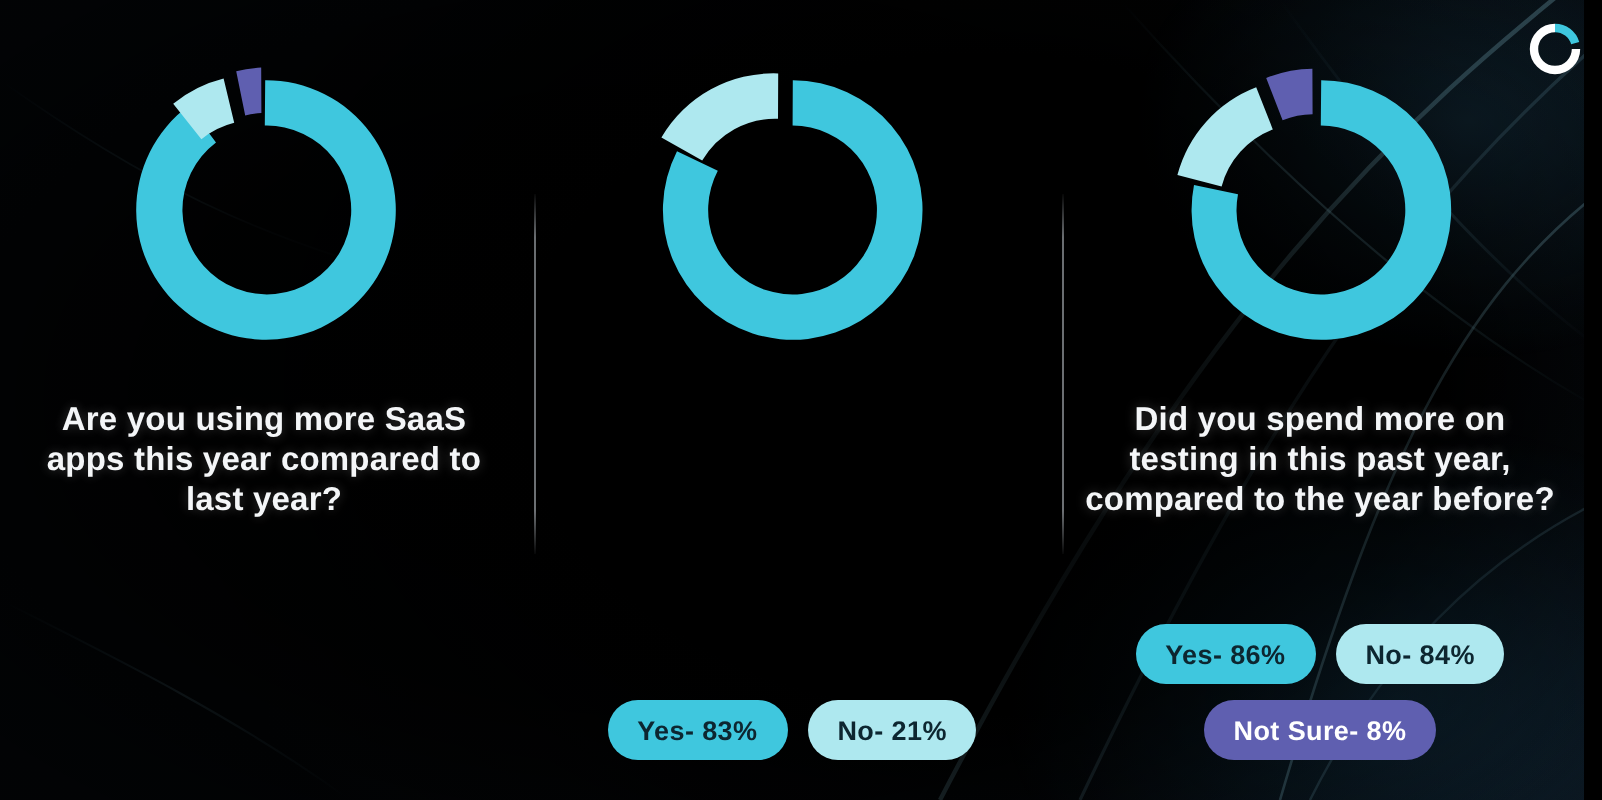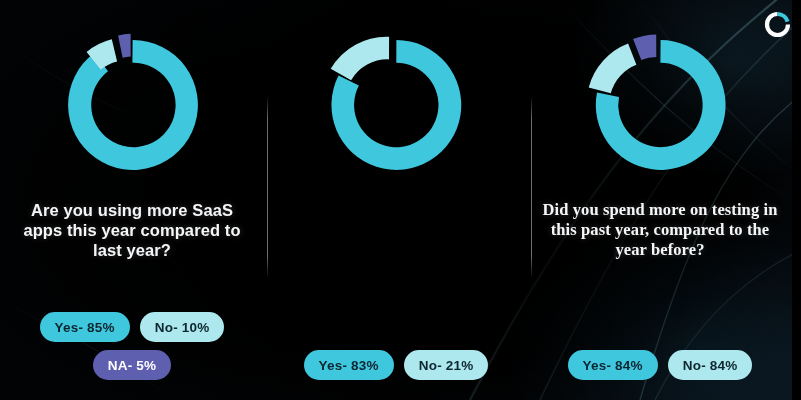--- a/index.html
+++ b/index.html
@@ -90,21 +90,21 @@
     margin-top: 6px;
     width: 232px;
     text-align: center;
     color: #f4f6f8;
     font-size: 16.5px;
     line-height: 20px;
     font-weight: bold;
     letter-spacing: 0.1px;
     text-shadow: 0 0 6px rgba(255,255,255,0.22);
   }
-  #column-3 .question { width: 244px; font-family: Liberation Serif, serif; }
+  #column-3 .question { width: 244px; }
 
   .legend {
     margin-top: auto;
     margin-bottom: 20px;
     width: 246px;
     display: flex;
     flex-wrap: wrap;
     justify-content: center;
     gap: 8px 10px;
   }
@@ -190,29 +190,20 @@
           <g transform="translate(-5.4,-3.1)">
             <path d="M 48.0 38.0 A 64.9 64.9 0 0 1 73.2 25.4 L 78.5 47.5 A 42.2 42.2 0 0 0 62.1 55.7 Z" fill="#aee8ef"></path>
           </g>
 
           <g transform="translate(-1.0,-6.3)">
             <path d="M 75.1 24.9 A 64.9 64.9 0 0 1 87.6 23.1 L 87.7 45.8 A 42.2 42.2 0 0 0 79.6 47.0 Z" fill="#5f5fb0"></path>
           </g>
         </svg>
       </div>
       <div class="question">Are you using more SaaS apps this year compared to last year?</div>
-      <div class="legend">
-        <div class="legend-row">
-          <span class="pill pill-yes">Yes- 85%</span>
-          <span class="pill pill-no">No- 10%</span>
-        </div>
-        <div class="legend-row">
-          <span class="pill pill-na">NA- 5%</span>
-        </div>
-      </div>
     </div>
 
     <div class="column" id="column-2">
       <div class="donut-wrap">
         <svg class="donut" width="176" height="176" viewBox="0 0 176 176">
 
           <path d="M 88.4 23.1 A 64.9 64.9 0 1 1 30.5 58.6 L 50.9 68.4 A 42.2 42.2 0 1 0 88.3 45.8 Z" fill="#3fc7de"></path>
 
           <g transform="translate(-6.2,-3.4)">
             <path d="M 28.9 55.2 A 64.9 64.9 0 0 1 87.3 23.1 L 87.2 45.8 A 42.2 42.2 0 0 0 49.3 66.7 Z" fill="#aee8ef"></path>
@@ -238,22 +229,25 @@
           </g>
 
           <g transform="translate(-3.4,-5.7)">
             <path d="M 64.5 27.7 A 64.9 64.9 0 0 1 87.6 23.1 L 87.7 45.8 A 42.2 42.2 0 0 0 72.7 48.8 Z" fill="#5f5fb0"></path>
           </g>
         </svg>
       </div>
       <div class="question">Did you spend more on testing in this past year, compared to the year before?</div>
       <div class="legend">
         <div class="legend-row">
-          <span class="pill pill-yes">Yes- 84%</span>
+          <span class="pill pill-yes">Yes- 86%</span>
           <span class="pill pill-no">No- 84%</span>
+        </div>
+        <div class="legend-row">
+          <span class="pill pill-na">Not Sure- 8%</span>
         </div>
       </div>
     </div>
 
     <div class="divider" id="divider-1"></div>
     <div class="divider" id="divider-2"></div>
   </div>
 </div>
 
 </body></html>

